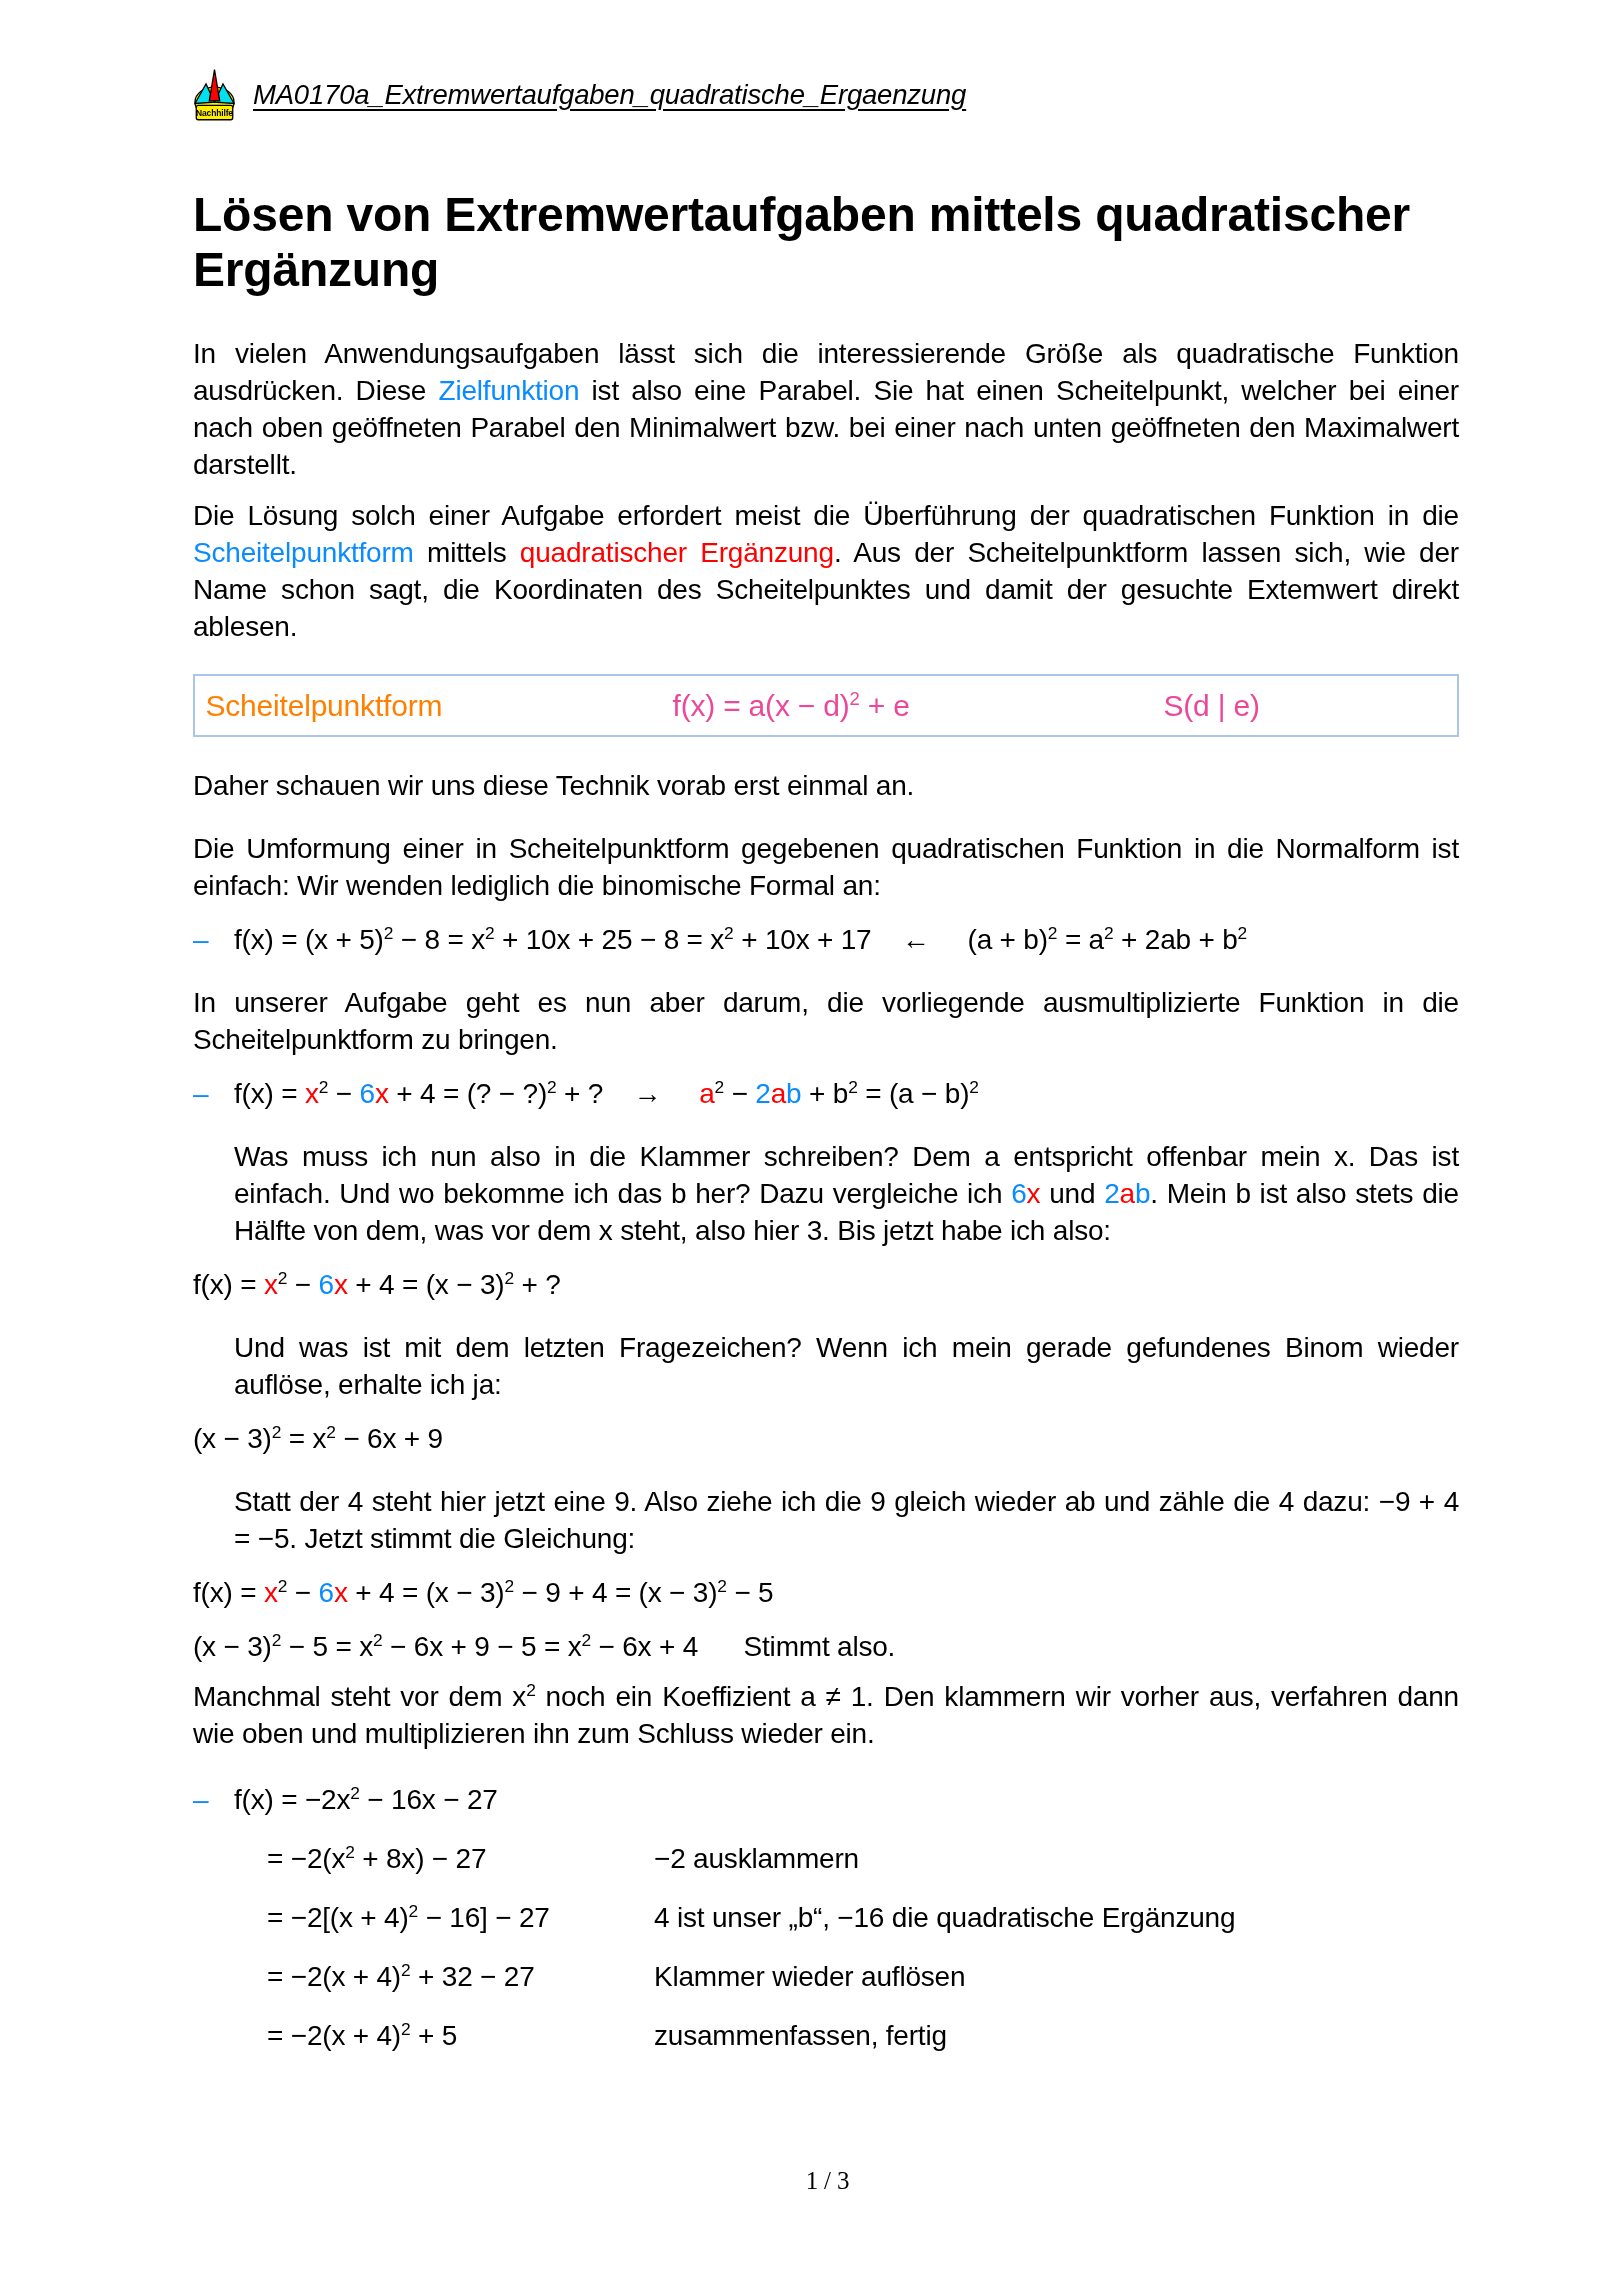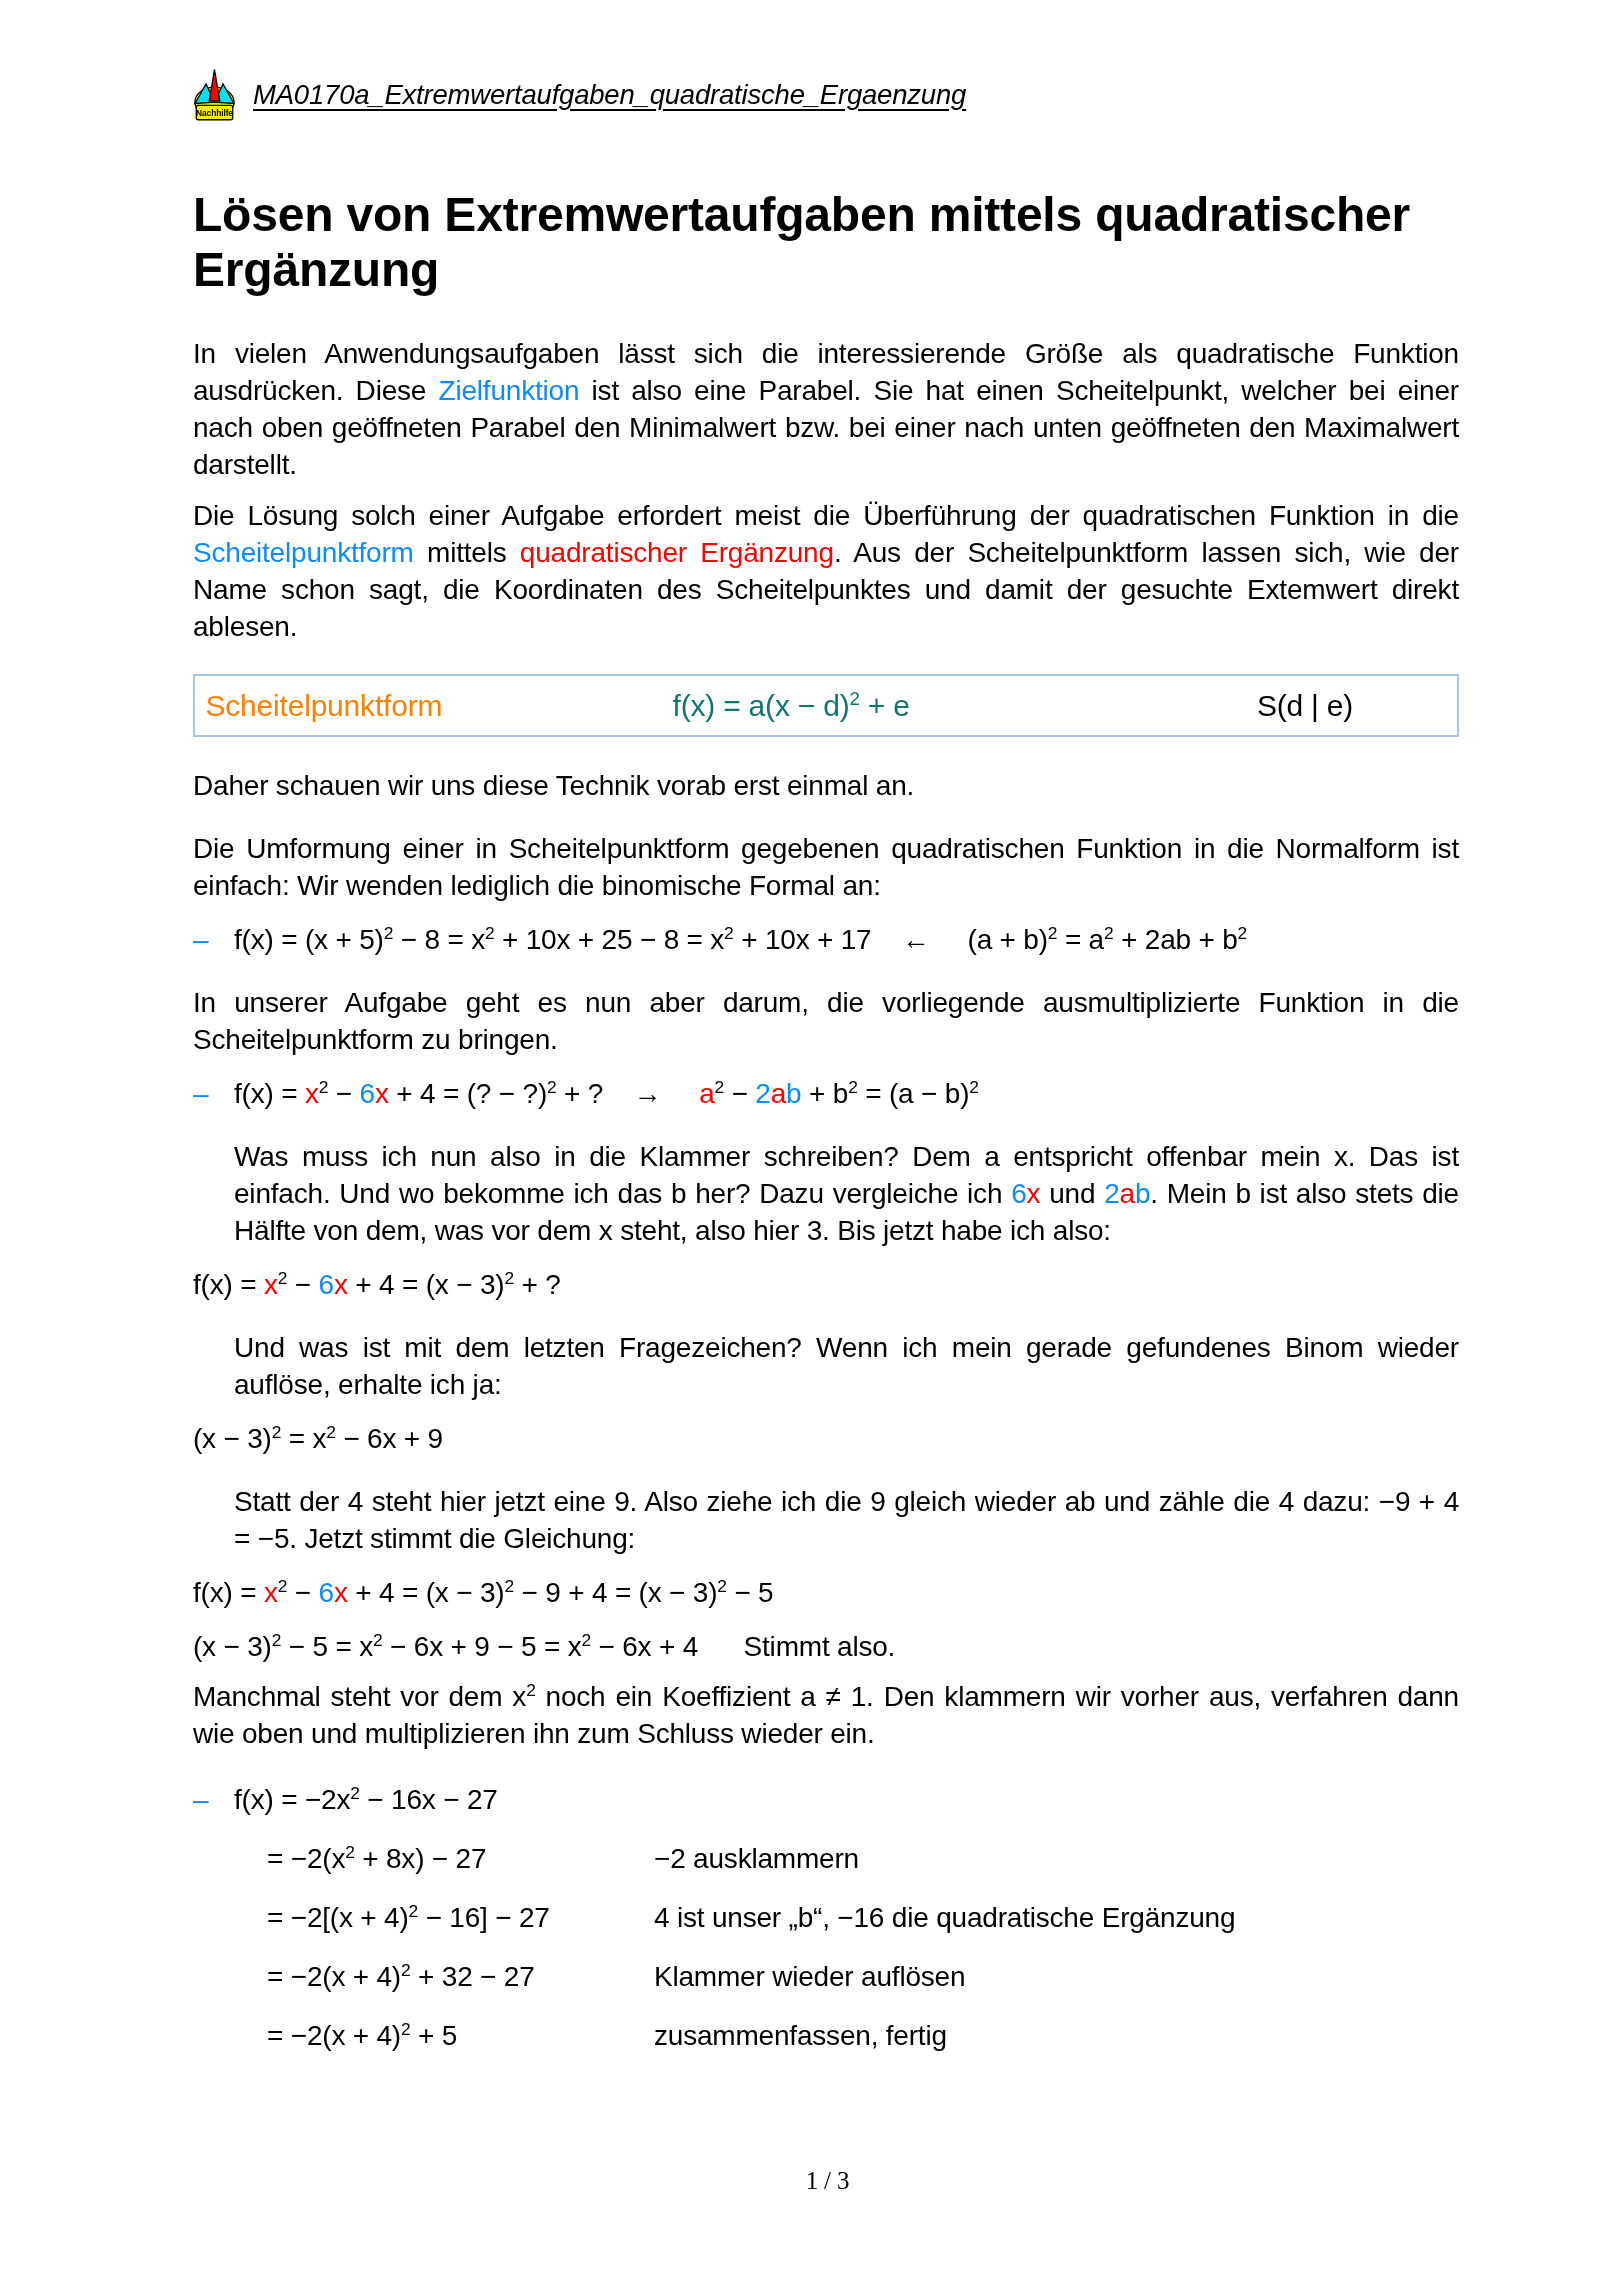--- a/index.html
+++ b/index.html
@@ -74,22 +74,22 @@
   </header>
 
   <h1 class="page-title">Lösen von Extremwertaufgaben mittels quadratischer Ergänzung</h1>
 
   <p class="para first"><span>In vielen Anwendungsaufgaben lässt sich die interessierende Größe als quadratische Funktion ausdrücken. Diese </span><span style="color: rgb(10, 139, 255);">Zielfunktion</span><span> ist also eine Parabel. Sie hat einen Scheitelpunkt, welcher bei einer nach oben geöffneten Parabel den Minimalwert bzw. bei einer nach unten geöffneten den Maximalwert darstellt.</span></p>
 
   <p class="para"><span>Die Lösung solch einer Aufgabe erfordert meist die Überführung der quadratischen Funktion in die </span><span style="color: rgb(10, 139, 255);">Scheitelpunktform</span><span> mittels </span><span style="color: rgb(255, 0, 0);">quadratischer Ergänzung</span><span>. Aus der Scheitelpunktform lassen sich, wie der Name schon sagt, die Koordinaten des Scheitelpunktes und damit der gesuchte Extemwert direkt ablesen.</span></p>
 
   <div class="def-box" style="border-color: rgb(169, 198, 232);">
     <span style="color: rgb(255, 128, 0);">Scheitelpunktform</span>
-    <span class="formula-inline" style="color: #0f766e;"><span>f(x) = a(x − d)</span><sup>2</sup><span> + e</span></span>
-    <span style="color: #000000; text-align: center;">S(d | e)</span>
+    <span class="formula-inline" style="color: #ec4899;"><span>f(x) = a(x − d)</span><sup>2</sup><span> + e</span></span>
+    <span style="color: #ec4899;">S(d | e)</span>
   </div>
 
   <p class="para mt-lg">Daher schauen wir uns diese Technik vorab erst einmal an.</p>
 
   <p class="para mt-md">Die Umformung einer in Scheitelpunktform gegebenen quadratischen Funktion in die Normalform ist einfach: Wir wenden lediglich die binomische Formal an:</p>
 
   <div class="bullet">
     <span class="dash" style="color: rgb(10, 139, 255);">–</span>
     <span class="formula-inline"><span>f(x) = (x + 5)</span><sup>2</sup><span> − 8 = x</span><sup>2</sup><span> + 10x + 25 − 8 = x</span><sup>2</sup><span> + 10x + 17</span><span>    ←     </span><span>(a + b)</span><sup>2</sup><span> = a</span><sup>2</sup><span> + 2ab + b</span><sup>2</sup></span>
   </div>

